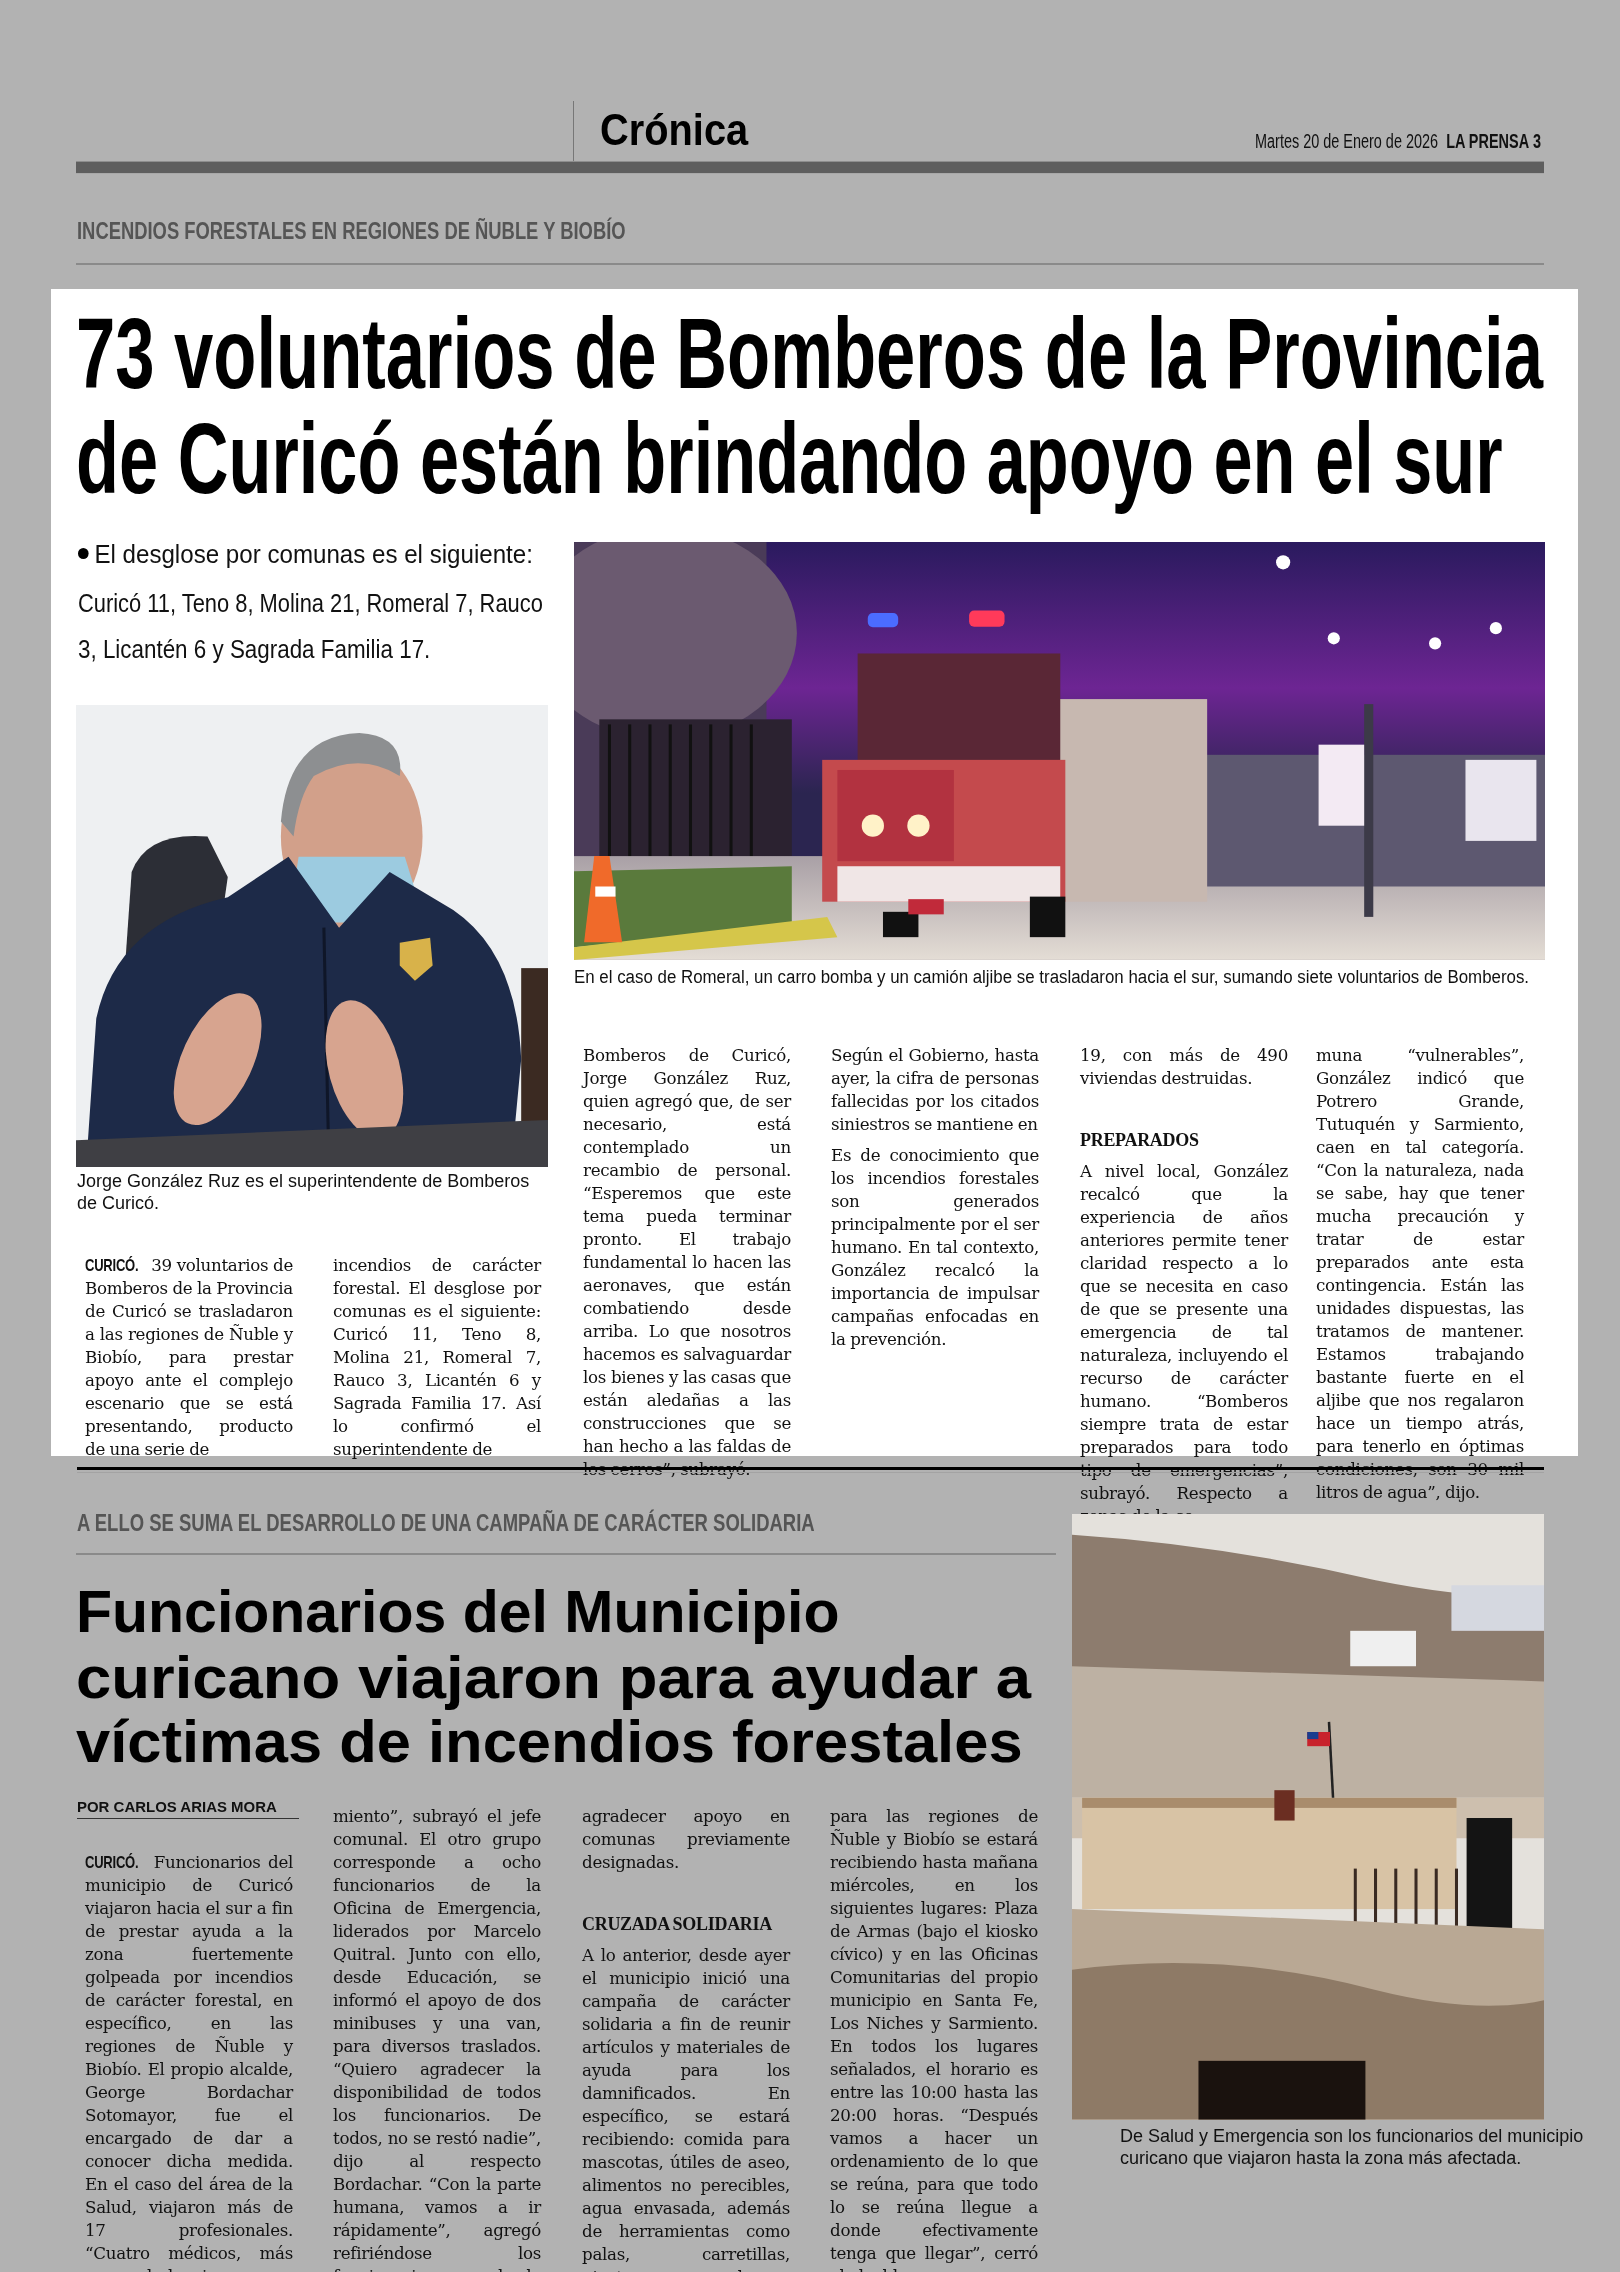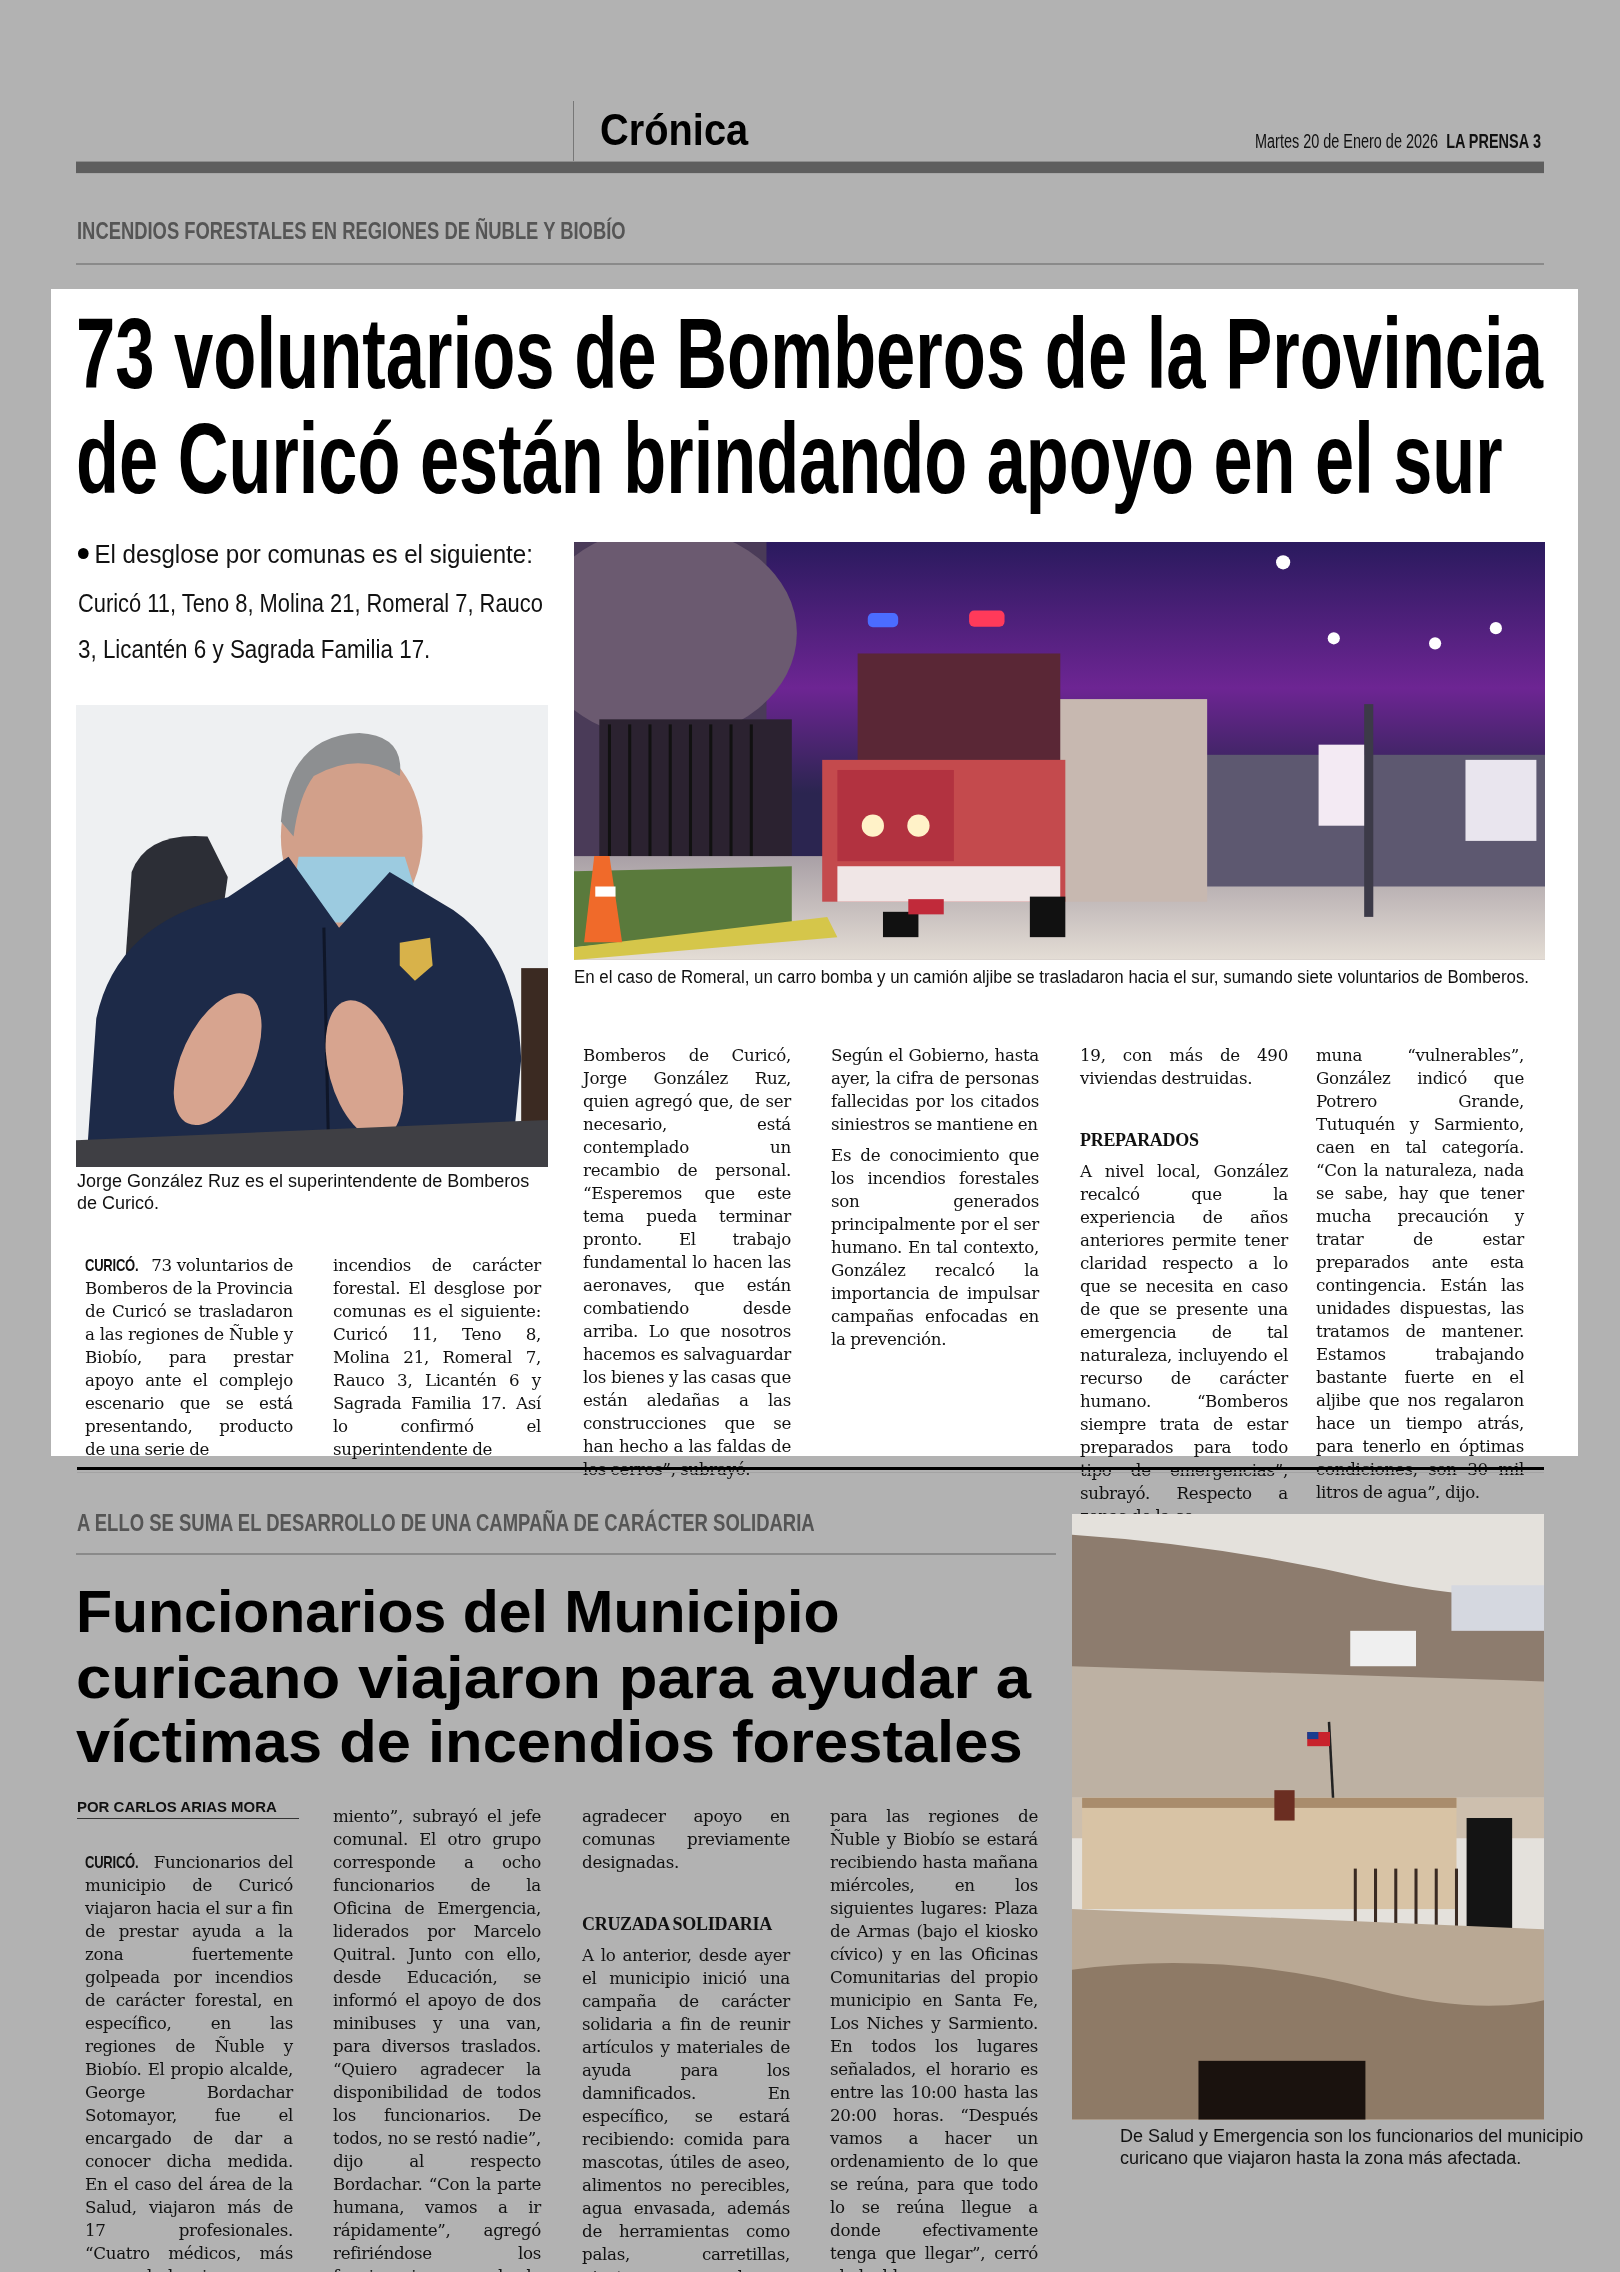--- a/index.html
+++ b/index.html
@@ -154,21 +154,21 @@
     <rect x="580" y="140" width="60" height="28" rx="10" fill="#4b6cff"></rect>
     <rect x="780" y="135" width="70" height="32" rx="10" fill="#ff3a5a"></rect>
     <rect x="610" y="730" width="70" height="50" fill="#111"></rect>
     <rect x="900" y="700" width="70" height="80" fill="#111"></rect>
     <rect x="660" y="705" width="70" height="30" fill="#c12a3a"></rect>
   </svg>
 </div>
 <div class="abs sans fit caption" id="cap-truck" style="transform: scaleX(0.937653);">En el caso de Romeral, un carro bomba y un camión aljibe se trasladaron hacia el sur, sumando siete voluntarios de Bomberos.</div>
 
 <div class="col serif" style="left: 77px; top: 1246px; letter-spacing: -0.3px; word-spacing: -0.5px;">
-  <p><span class="lead">CURICÓ.</span> <span>73 voluntarios de Bomberos de la Provincia de Curicó se trasladaron a las regiones de Ñuble y Biobío, para prestar apoyo ante el complejo escenario que se está presentando, producto de una serie de</span></p>
+  <p><span class="lead">CURICÓ.</span> <span>39 voluntarios de Bomberos de la Provincia de Curicó se trasladaron a las regiones de Ñuble y Biobío, para prestar apoyo ante el complejo escenario que se está presentando, producto de una serie de</span></p>
 </div>
 <div class="col serif" style="left: 325px; top: 1246px; letter-spacing: -0.3px; word-spacing: -0.5px;">
   <p>incendios de carácter forestal. El desglose por comunas es el siguiente: Curicó 11, Teno 8, Molina 21, Romeral 7, Rauco 3, Licantén 6 y Sagrada Familia 17. Así lo confirmó el superintendente de</p>
 </div>
 <div class="col serif" style="left: 575px; top: 1036px; letter-spacing: -0.3px; word-spacing: -0.5px;">
   <p>Bomberos de Curicó, Jorge González Ruz, quien agregó que, de ser necesario, está contemplado un recambio de personal. “Esperemos que este tema pueda terminar pronto. El trabajo fundamental lo hacen las aeronaves, que están combatiendo desde arriba. Lo que nosotros hacemos es salvaguardar los bienes y las casas que están aledañas a las construcciones que se han hecho a las faldas de los cerros”, subrayó.</p>
 </div>
 <div class="col serif" style="left: 823px; top: 1036px; letter-spacing: -0.3px; word-spacing: -0.5px;">
   <p>Según el Gobierno, hasta ayer, la cifra de personas fallecidas por los citados siniestros se mantiene en</p>
   <p>Es de conocimiento que los incendios forestales son generados principalmente por el ser humano. En tal contexto, González recalcó la importancia de impulsar campañas enfocadas en la prevención.</p>

